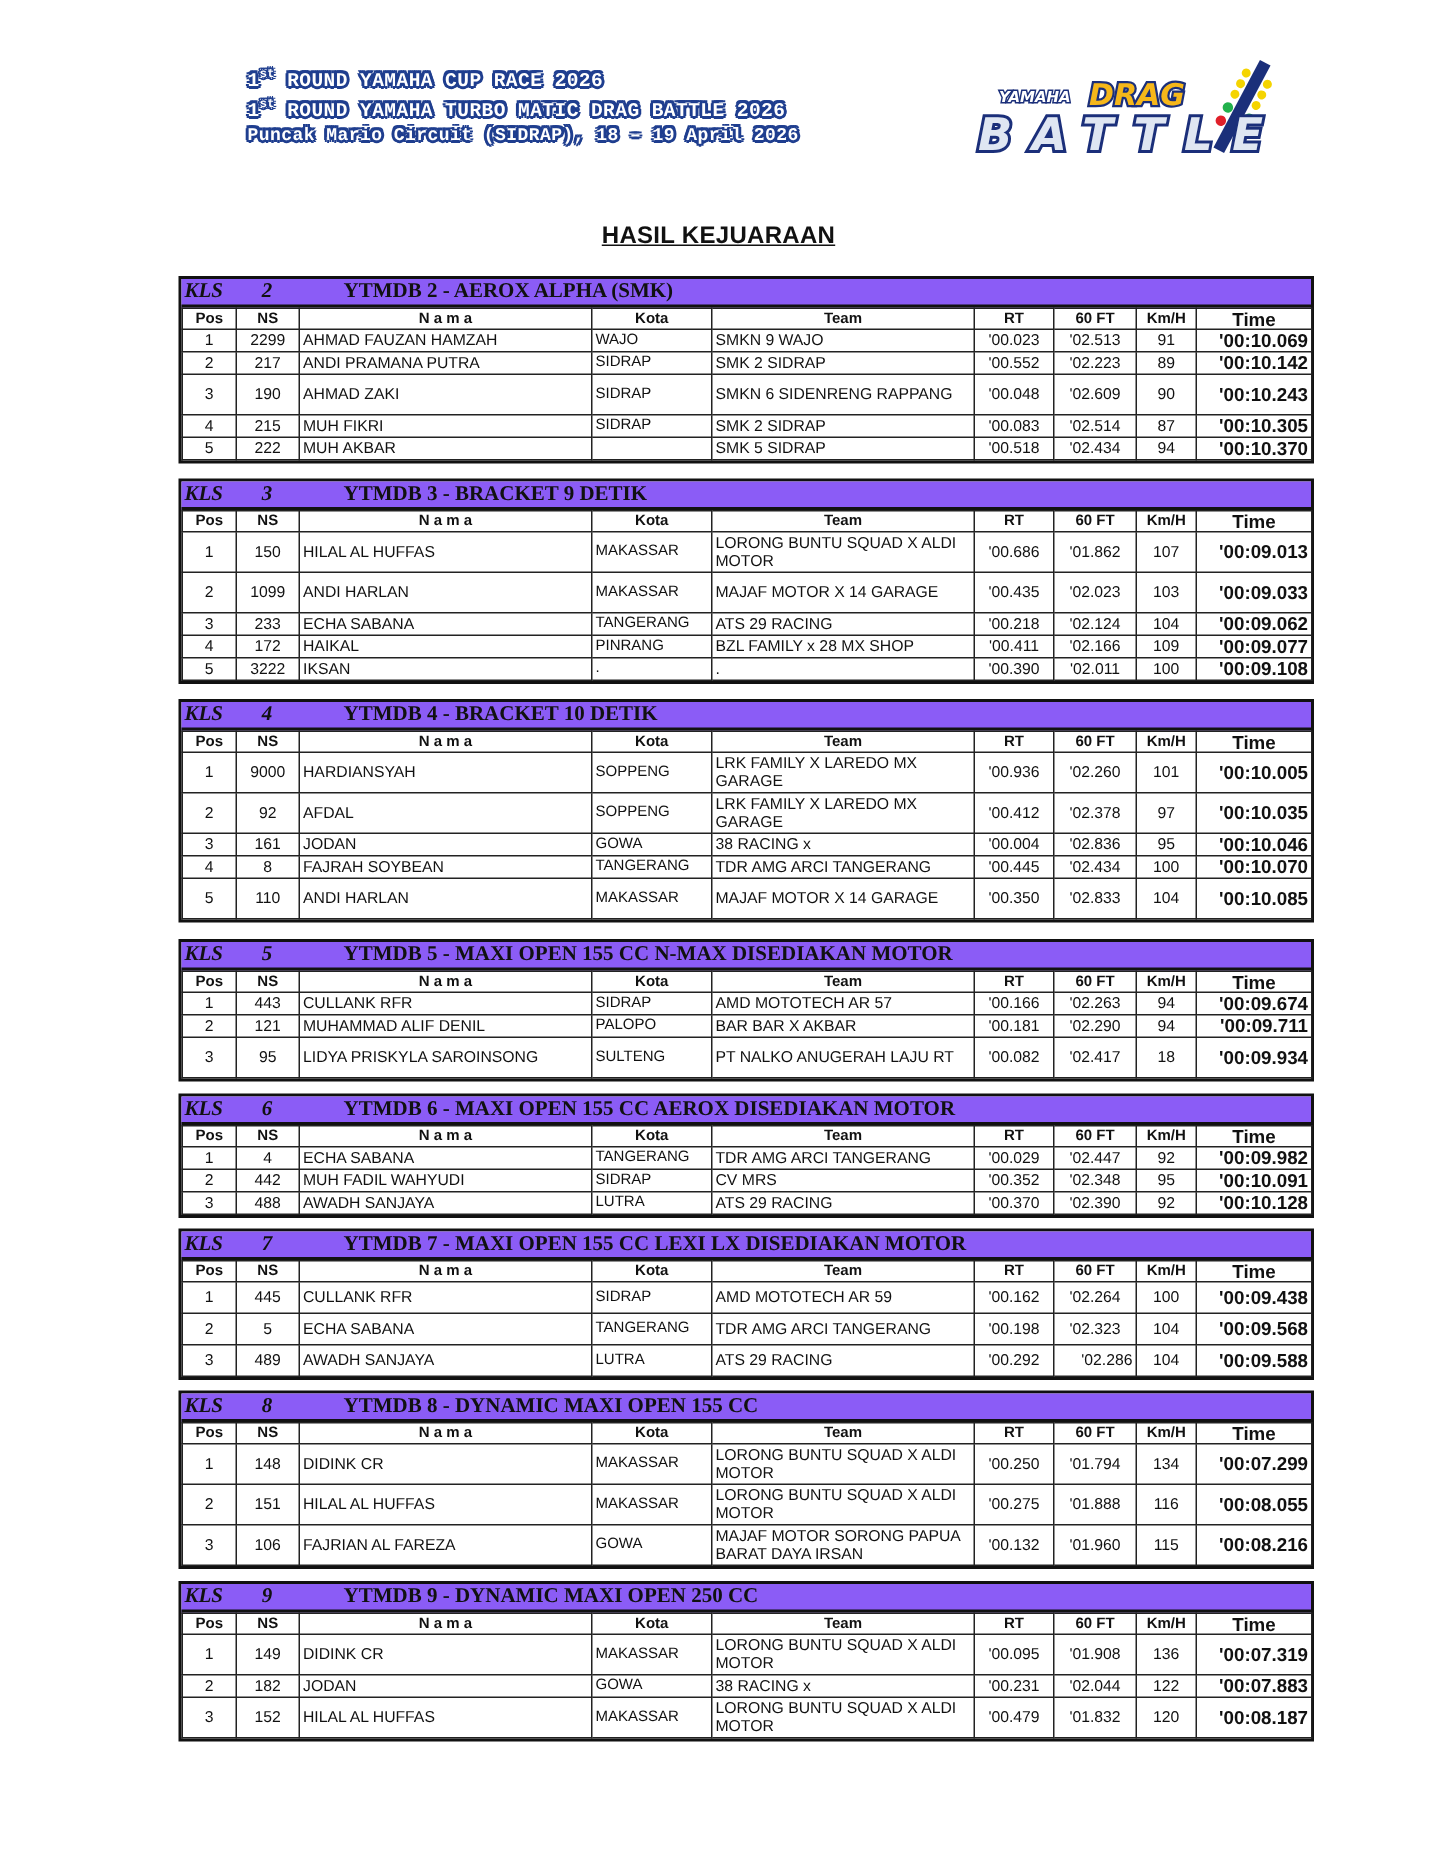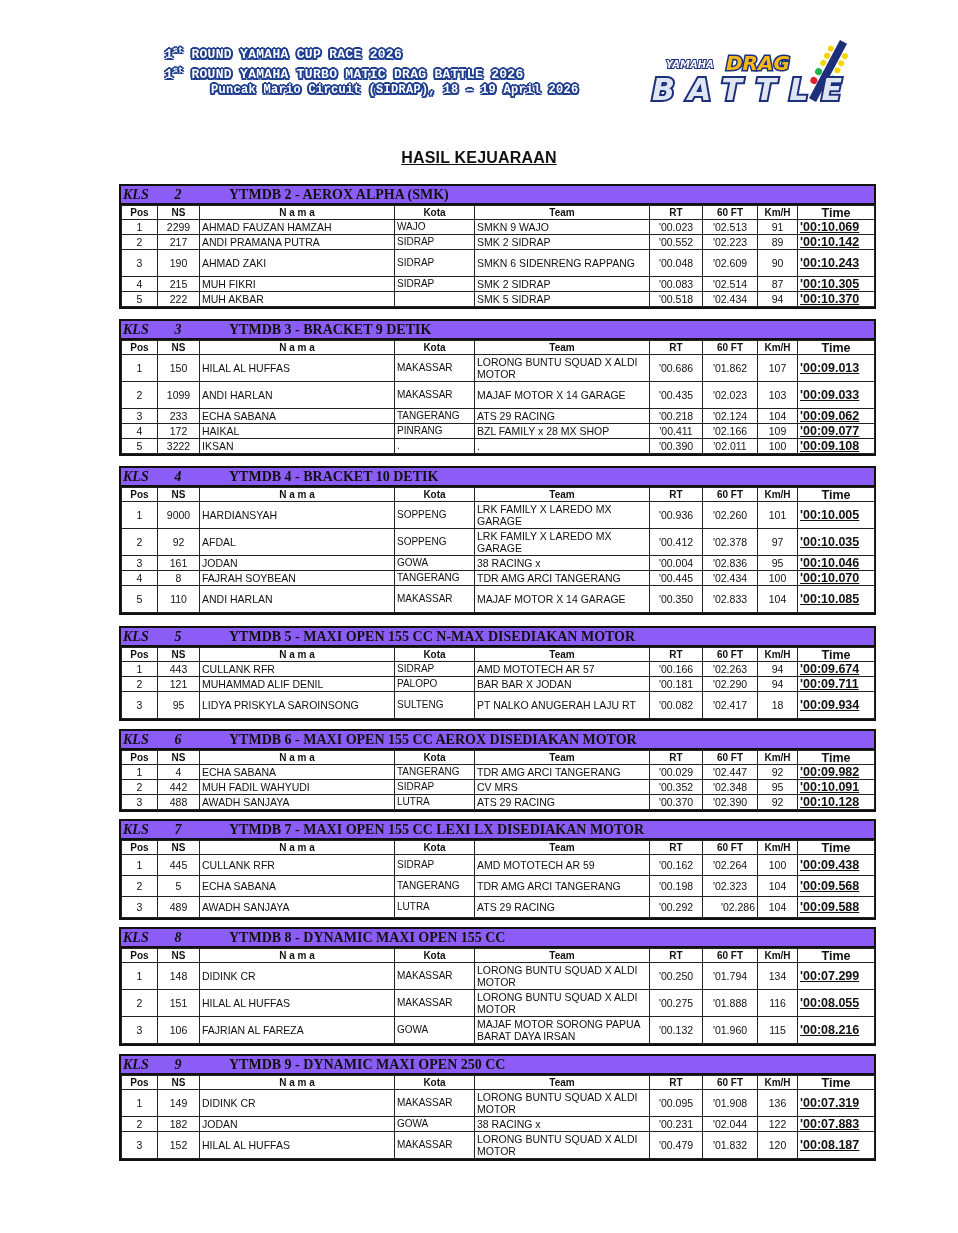--- a/index.html
+++ b/index.html
@@ -1,37 +1,37 @@
 <!DOCTYPE html>
 <html><head>
 <meta charset="utf-8">
 <style>
   html, body { margin:0; padding:0; background:#ffffff; }
   body { width:958px; height:1233px; position:relative; overflow:hidden; font-family:"Liberation Sans", sans-serif; color:#111; }
   .header-left { position:absolute; left:165px; top:40px; width:460px; }
   .hl-line { font-family:Liberation Mono, monospace; font-weight:bold; color:#ffffff; font-size:13px; letter-spacing:0.3px; line-height:20px; height:20px; white-space:nowrap;
     text-shadow: -1.5px -1.5px 0 #1f3e8f, 1.5px -1.5px 0 #1f3e8f, -1.5px 1.5px 0 #1f3e8f, 1.5px 1.5px 0 #1f3e8f, 0 2px 0 #1f3e8f, 2px 0 0 #1f3e8f, -2px 0 0 #1f3e8f, 0 -2px 0 #1f3e8f; }
   .hl-line sup { font-size:8px; vertical-align:6px; }
-  .hl-line.small { font-size:12px;margin-left:46px; }
+  .hl-line.small { font-size:12px; }
   .logo { position:absolute; left:648px; top:36px; width:215px; height:72px; }
   .doc-title { position:absolute; left:0; width:958px; top:149px; text-align:center; font-weight:bold; font-size:16px; text-decoration:underline; letter-spacing:0.2px; }
   .section { position:absolute; left:119px; width:757px; border:2px solid #111; box-sizing:border-box; }
   .sec-head { background:#8b5cf6; height:17px; border-bottom:2px solid #111; display:flex; align-items:center; font-family:"Liberation Serif", serif; font-weight:bold; font-size:14px; }
   .kls { font-style:italic; width:36px; padding-left:2px; box-sizing:border-box; }
   .klsnum { font-style:italic; width:42px; text-align:center; }
   .sec-title { padding-left:4px; white-space:nowrap;margin-left:26px; }
   table { border-collapse:collapse; width:100%; table-layout:fixed; }
   td, th { border:1px solid #222; font-size:10.5px; padding:0 2px; overflow:hidden; white-space:nowrap; line-height:12px; }
   th { font-weight:bold; font-size:10px; height:13px; text-align:center; }
   th.time { font-size:12.5px; }
   td.c { text-align:center; }
   td.l { text-align:left; }
   td.kota { font-size:10px; }
   td.team { white-space:normal; line-height:12px;margin-top:12px; }
-  td.time { font-weight:bold; font-size:12.5px; text-align:left;text-decoration:underline; }
+  td.time { font-weight:bold; font-size:12.5px; text-align:right; }
   col.pos { width:36px; } col.ns { width:42px; } col.nama { width:195px; } col.kota { width:80px; }
   col.team { width:175px; } col.rt { width:53px; } col.ft { width:55px; } col.kmh { width:40px; } col.tm { width:77px; }
   tr.r1 td { height:14px; }
   tr.r2 td { height:26px; }
 </style>
 </head>
 <body>
 
 <div class="header-left">
   <div class="hl-line"><span>1</span><sup>st</sup> <span>ROUND YAMAHA CUP RACE 2026</span></div>
@@ -374,21 +374,21 @@
             <td class="c">'00.166</td>
             <td class="c">'02.263</td>
             <td class="c">94</td>
             <td class="time">'00:09.674</td>
           </tr>
           <tr class="r1">
             <td class="c">2</td>
             <td class="c">121</td>
             <td class="l">MUHAMMAD ALIF DENIL</td>
             <td class="l kota">PALOPO</td>
-            <td class="l team">BAR BAR X JODAN</td>
+            <td class="l team">BAR BAR X AKBAR</td>
             <td class="c">'00.181</td>
             <td class="c">'02.290</td>
             <td class="c">94</td>
             <td class="time">'00:09.711</td>
           </tr>
           <tr class="r2">
             <td class="c">3</td>
             <td class="c">95</td>
             <td class="l">LIDYA PRISKYLA SAROINSONG</td>
             <td class="l kota">SULTENG</td>

